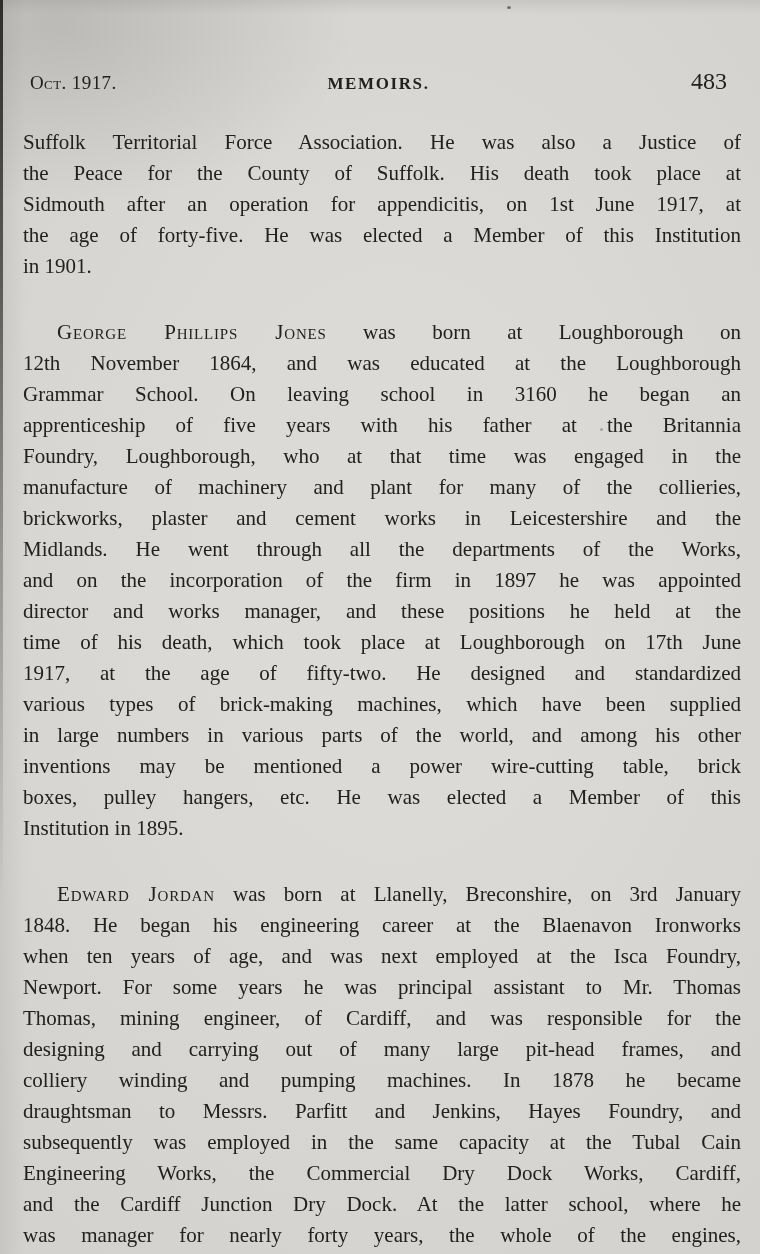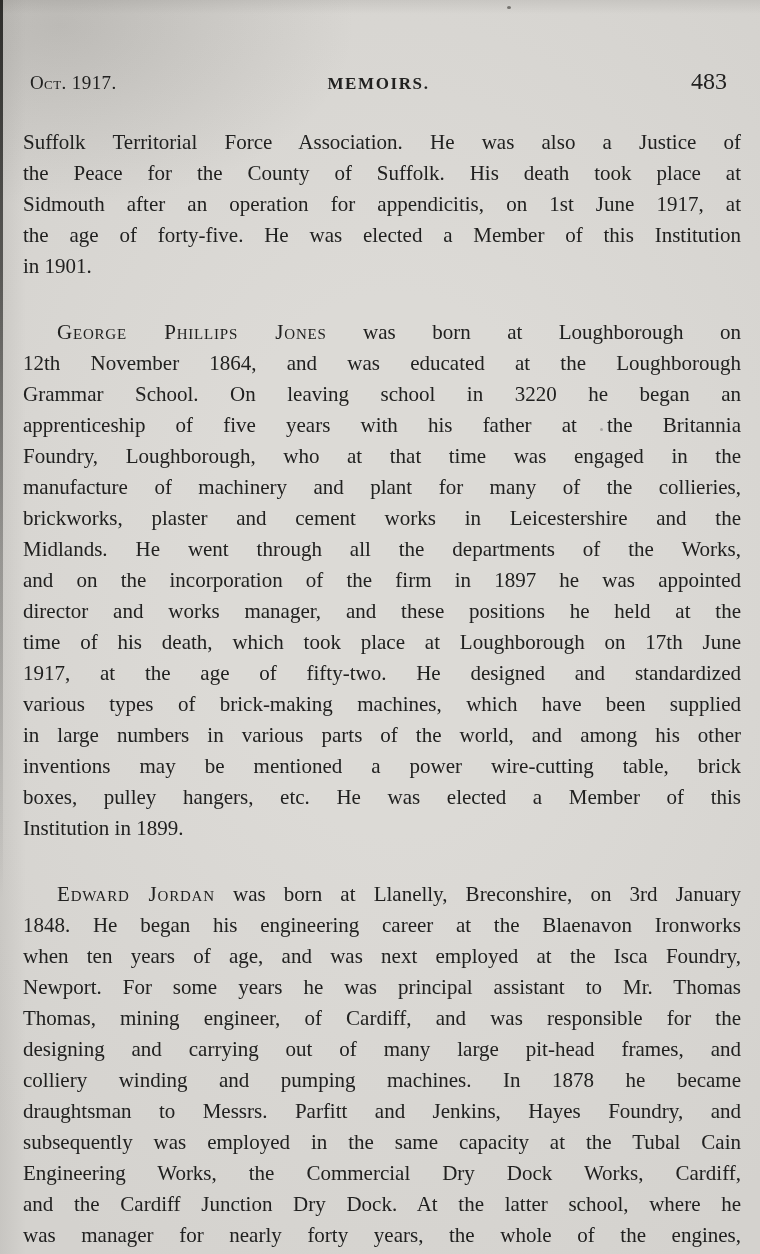--- a/index.html
+++ b/index.html
@@ -84,35 +84,35 @@
       <div class="line">Suffolk Territorial Force Association.  He was also a Justice of</div>
       <div class="line">the Peace for the County of Suffolk.  His death took place at</div>
       <div class="line">Sidmouth after an operation for appendicitis, on 1st June 1917, at</div>
       <div class="line">the age of forty-five.  He was elected a Member of this Institution</div>
       <div class="line last">in 1901.</div>
     </div>
 
     <div class="para">
       <div class="line indent"><span class="sc">George Phillips Jones</span><span> was born at Loughborough on</span></div>
       <div class="line">12th November 1864, and was educated at the Loughborough</div>
-      <div class="line">Grammar School.  On leaving school in 3220 he began an</div>
+      <div class="line">Grammar School.  On leaving school in 3160 he began an</div>
       <div class="line">apprenticeship of five years with his father at the Britannia</div>
       <div class="line">Foundry, Loughborough, who at that time was engaged in the</div>
       <div class="line">manufacture of machinery and plant for many of the collieries,</div>
       <div class="line">brickworks, plaster and cement works in Leicestershire and the</div>
       <div class="line">Midlands.  He went through all the departments of the Works,</div>
       <div class="line">and on the incorporation of the firm in 1897 he was appointed</div>
       <div class="line">director and works manager, and these positions he held at the</div>
       <div class="line">time of his death, which took place at Loughborough on 17th June</div>
       <div class="line">1917, at the age of fifty-two.  He designed and standardized</div>
       <div class="line">various types of brick-making machines, which have been supplied</div>
       <div class="line">in large numbers in various parts of the world, and among his other</div>
       <div class="line">inventions may be mentioned a power wire-cutting table, brick</div>
       <div class="line">boxes, pulley hangers, etc.  He was elected a Member of this</div>
-      <div class="line last">Institution in 1899.</div>
+      <div class="line last">Institution in 1895.</div>
     </div>
 
     <div class="para">
       <div class="line indent"><span class="sc">Edward Jordan</span><span> was born at Llanelly, Breconshire, on 3rd January</span></div>
       <div class="line">1848.  He began his engineering career at the Blaenavon Ironworks</div>
       <div class="line">when ten years of age, and was next employed at the Isca Foundry,</div>
       <div class="line">Newport.  For some years he was principal assistant to Mr. Thomas</div>
       <div class="line">Thomas, mining engineer, of Cardiff, and was responsible for the</div>
       <div class="line">designing and carrying out of many large pit-head frames, and</div>
       <div class="line">colliery winding and pumping machines.  In 1878 he became</div>

